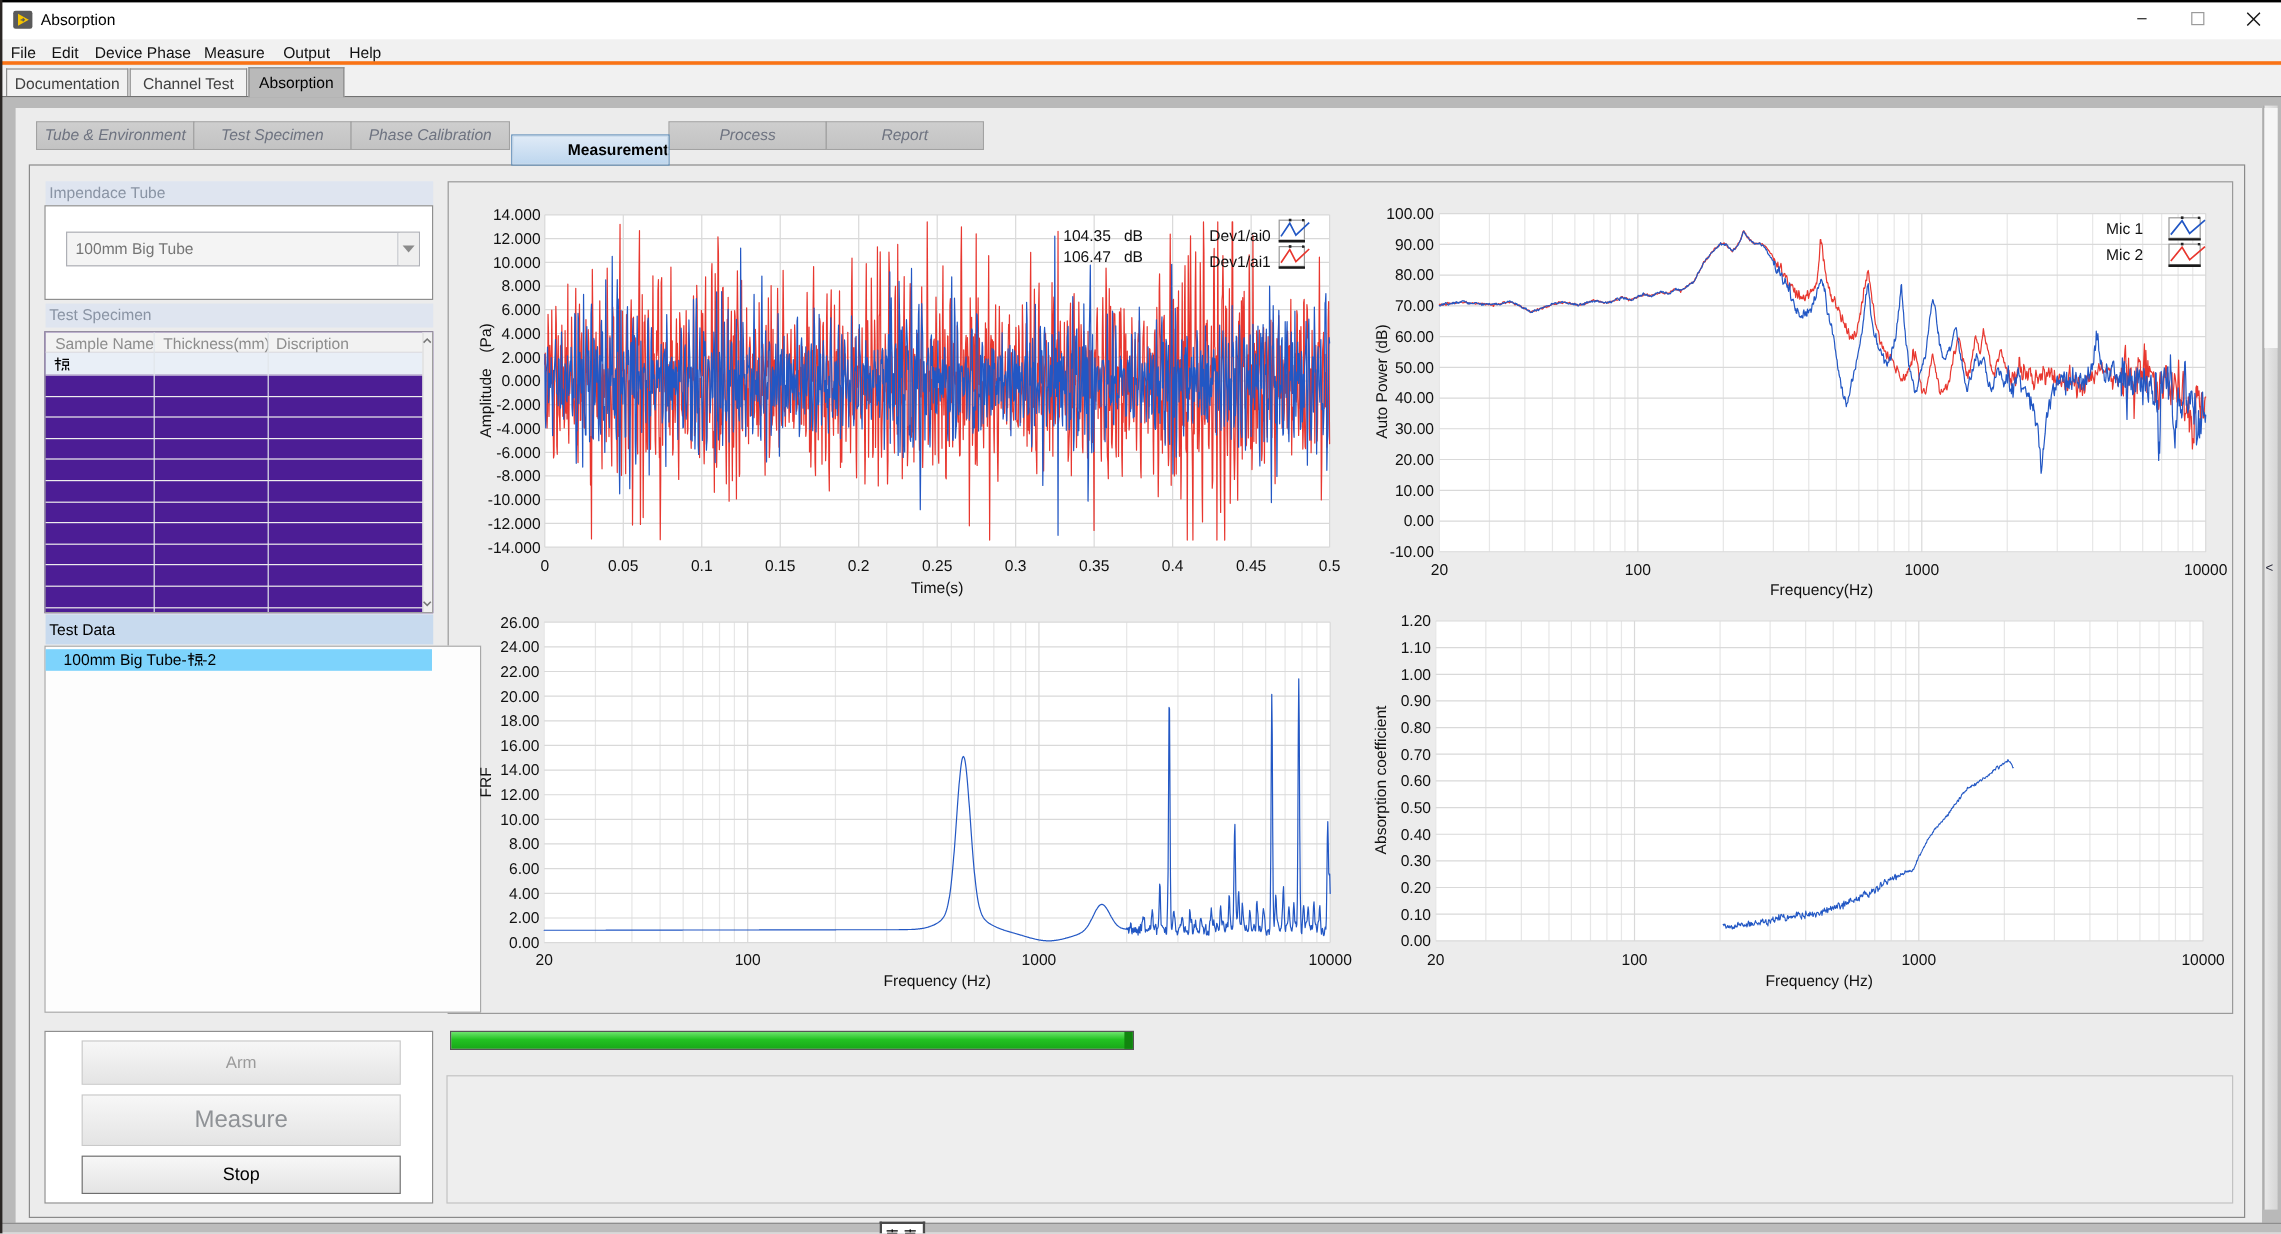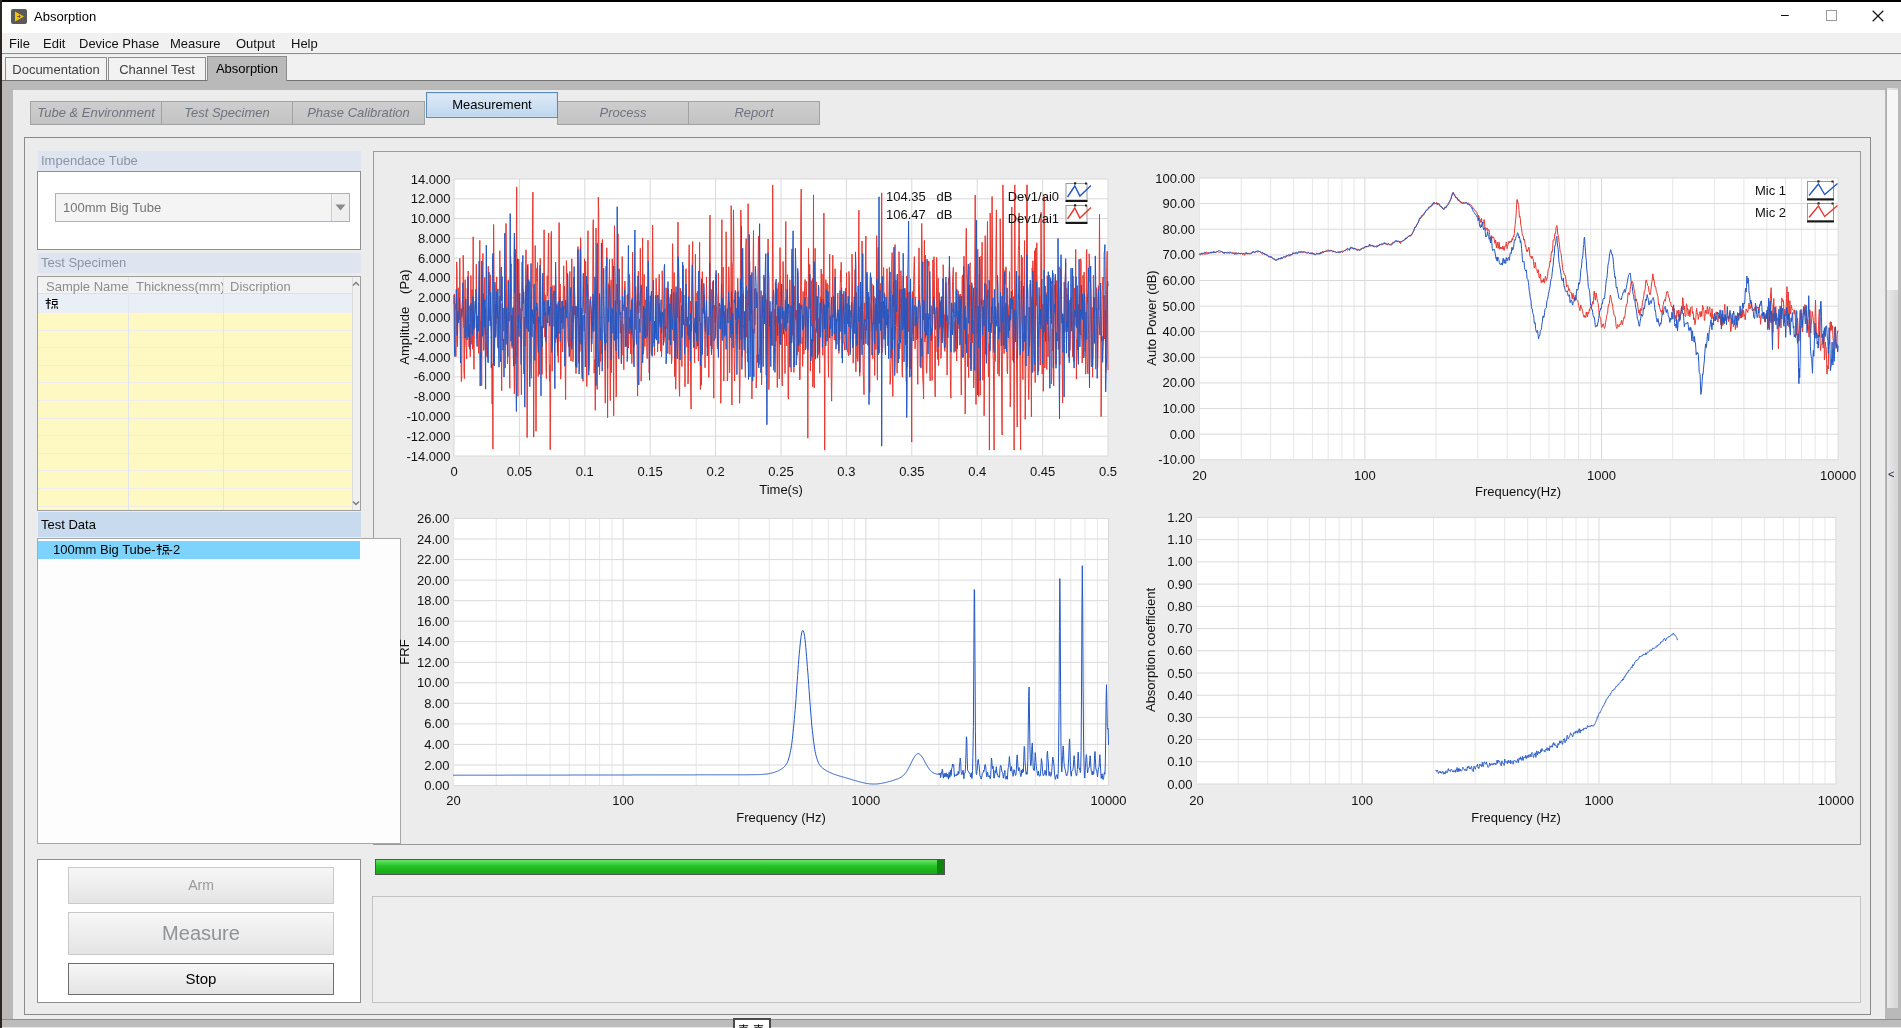--- a/index.html
+++ b/index.html
@@ -2,31 +2,31 @@
 <html><head><meta charset="utf-8"><title>Absorption</title>
 <style>
 * { margin:0; padding:0; box-sizing:border-box; }
 html,body { width:1901px; height:1028px; overflow:hidden; }
 body { font-family:"Liberation Sans", sans-serif; background:#ececec; position:relative; font-size:13px; }
 .abs { position:absolute; }
 .titlebar { left:0; top:0; width:1901px; height:33px; background:#fff; border-top:2px solid #000; }
 .lvicon { left:11px; top:9px; width:16px; height:15px; background:#5a5a5a; border-radius:2px; }
 .title-text { left:34px; top:9px; color:#000; font-size:13px; }
 .winbtn { color:#111; font-size:14px; top:8px; }
-.menubar { left:0; top:33px; width:1901px; height:21px; background:#f1f1f1; border-bottom:1px solid #f97316; }
+.menubar { left:0; top:33px; width:1901px; height:21px; background:#f1f1f1; border-bottom:3px solid #f97316; }
 .menubar span { position:absolute; top:3px; color:#111; }
 .tabstrip { left:0; top:55px; width:1901px; height:26px; background:#f1f1f1; }
 .tabline { left:0; top:80px; width:1901px; height:1px; background:#727272; }
 .tab { position:absolute; top:57px; height:23px; background:#f2f2f2; border:1px solid #8c8c8c; border-bottom:none; color:#404040; text-align:center; line-height:23px; }
 .tab-active { position:absolute; top:56px; height:25px; background:#b9b9b9; border:1px solid #8c8c8c; border-bottom:none; color:#000; text-align:center; line-height:23px; z-index:5; }
 .graypage { left:0; top:81px; width:1901px; height:947px; background:#b9b9b9; }
 .lightpage { left:13px; top:90px; width:1872px; height:929px; background:#ececec; }
 .leftedge { left:0; top:0; width:2px; height:1028px; background:#2a2624; }
 .subtab { position:absolute; top:101px; height:24px; background:linear-gradient(#cecece,#c3c3c3); border:1px solid #a2a2a2; color:#6e7380; text-align:center; line-height:22px;font-style:italic; }
-.subtab-sel { position:absolute; top:92px; height:26px; background:linear-gradient(#e0ebf7,#bdd6ee); border:1px solid #5d8cb8; outline:1px solid #c8daeb; outline-offset:-2px; color:#000; text-align:center; line-height:24px; z-index:4; }
+.subtab-sel { position:absolute; top:112px; height:26px; background:linear-gradient(#e0ebf7,#bdd6ee); border:1px solid #5d8cb8; outline:1px solid #c8daeb; outline-offset:-2px; color:#000; text-align:right; line-height:24px; z-index:4;font-weight:bold; }
 .bigbox { left:24px; top:137px; width:1847px; height:878px; border:1px solid #8a8a8a; }
 .chartsbox { left:373px; top:151px; width:1488px; height:694px; border:1px solid #9a9a9a; background:#ececec; }
 .secbar { left:38px; width:323px; height:20px; background:#dfe5f0; color:#8a94a4; padding-left:3px; line-height:20px; }
 .whitebox { left:37px; width:324px; background:#fff; border:1px solid #8f8f8f; }
 .combo { left:55px; top:193px; width:295px; height:29px; background:#f4f4f4; border:1px solid #aeb0b6; color:#757575; }
 .tdata-bar { left:38px; top:512px; width:323px; height:25px; background:#c8daee; color:#000; padding-left:3px; line-height:25px; }
 .btn { position:absolute; left:68px; width:266px; background:linear-gradient(#f7f7f7,#e4e4e4); border:1px solid #c9c9c9; text-align:center; }
 .cell-line { position:absolute; background:#e2e6ea; }
 .prog { left:375px; top:859px; width:570px; height:16px; border:1px solid #555; background:linear-gradient(#6ce46c,#22c222 45%,#18a818); }
 .lowpanel { left:372px; top:896px; width:1489px; height:107px; border:1px solid #c2c2c2; background:#eeeeee; }
@@ -78,21 +78,21 @@
 <div class="abs combo">
   <span style="position:absolute;left:7px;top:6px">100mm Big Tube</span>
   <div style="position:absolute;right:17px;top:0;width:1px;height:27px;background:#c9cbd0"></div>
   <div style="position:absolute;right:0;top:0;width:16px;height:27px;background:#efefef"></div>
   <svg style="position:absolute;right:3px;top:10px" width="11" height="7" viewBox="0 0 11 7">
       <path d="M0.5 0.5 L10.5 0.5 L5.5 6.5 Z" fill="#8a8a8a"></path>
     </svg>
 </div>
 <div class="abs secbar" style="top:253px">Test Specimen</div>
 
-<div class="abs" style="left:37px;top:276px;width:324px;height:235px;background:#fef9c3;border:1px solid #9f9f9f">
+<div class="abs" style="left:37px;top:276px;width:324px;height:235px;background:#4c1d95;border:1px solid #9f9f9f">
   <div style="position:absolute;left:0;top:0;width:322px;height:17px;background:#f2f2f2;border-bottom:1px solid #e0e0e0"></div>
   <span style="position:absolute;left:8px;top:2px;color:#8d8d8d">Sample Name</span>
   <span style="position:absolute;left:98px;top:2px;color:#8d8d8d">Thickness(mm)</span>
   <span style="position:absolute;left:192px;top:2px;color:#8d8d8d">Discription</span>
   <div style="position:absolute;left:0;top:17px;width:315px;height:18px;background:#e9eff7">
      <span style="position:absolute;left:7px;top:2px"><svg width="13" height="13" viewBox="0 0 13 13" style="vertical-align:-2px">
           <g stroke="#000" stroke-width="1.1" fill="none">
             <path d="M3.2 1v11M0.5 3.5h5.5M1 6.5l2-1M5.5 6.5l-2-1"></path>
             <path d="M7 2.5h5.5M7.5 4.5h4.5v3h-4.5zM9.8 7.5v4M7.6 9.5l-1 2.2M11.7 9.5l1 2.2"></path>
           </g>

